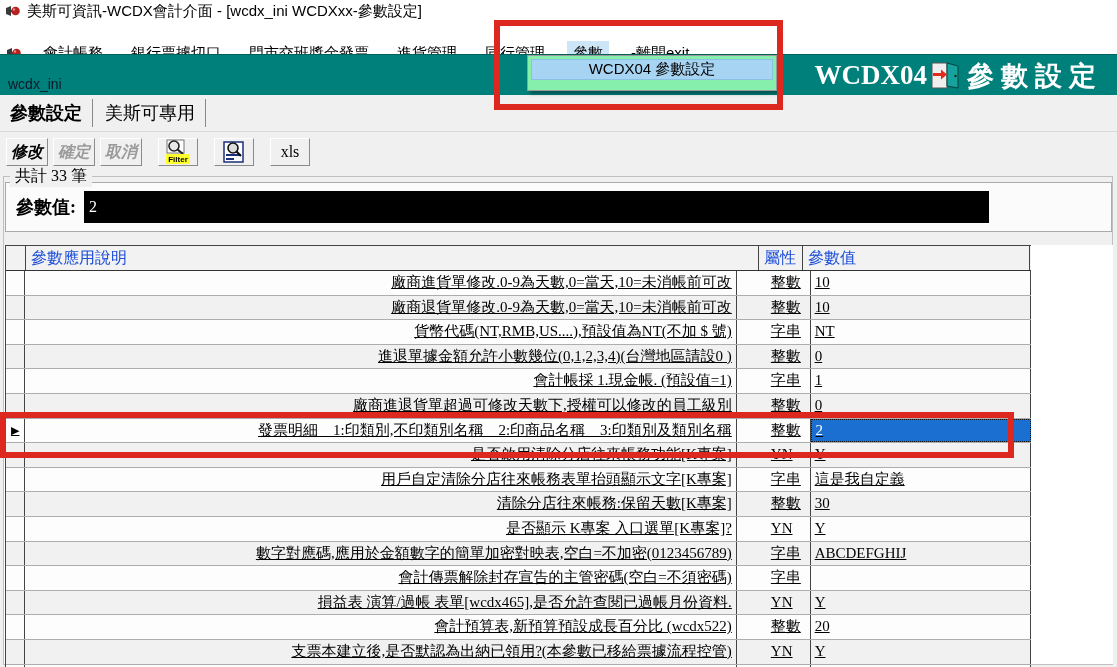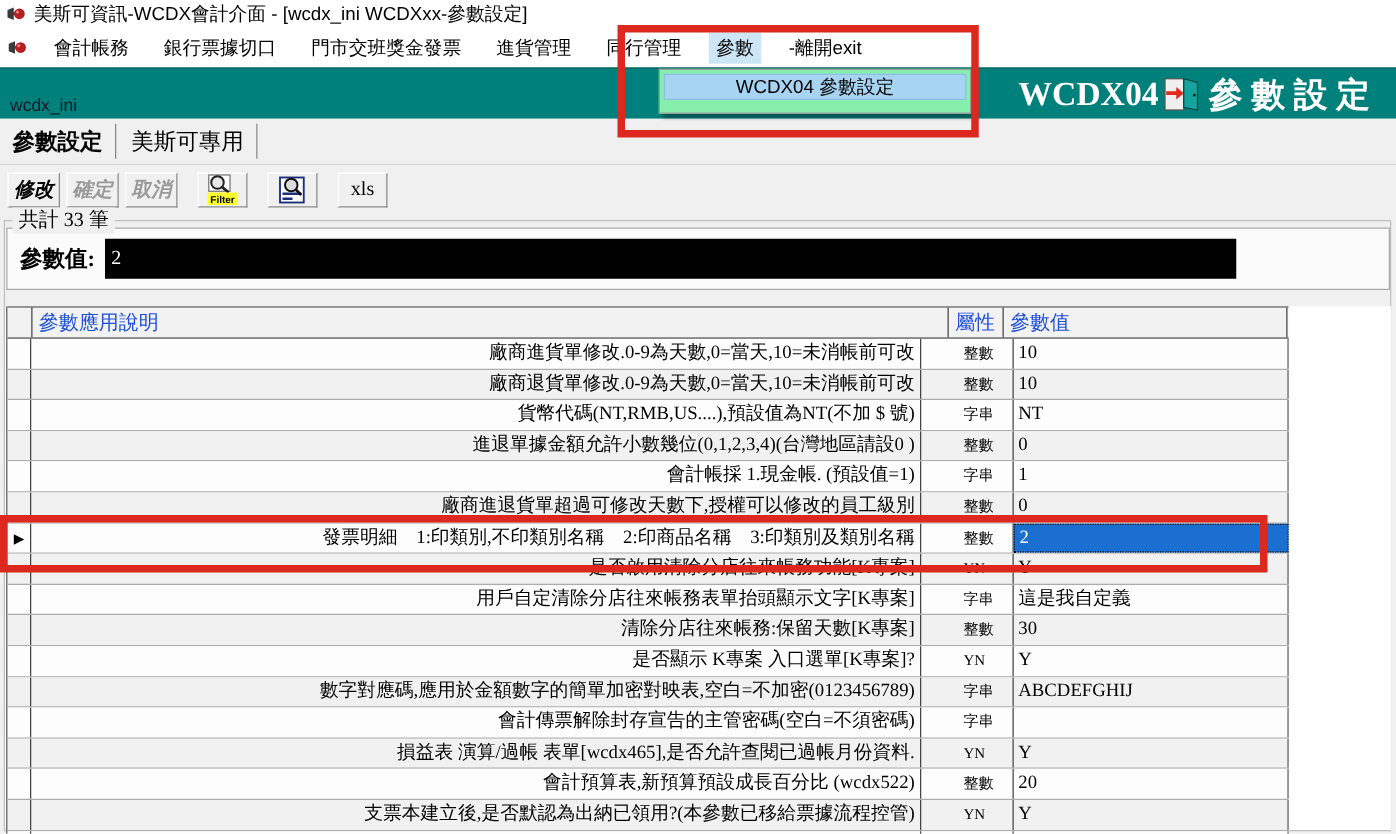--- a/index.html
+++ b/index.html
@@ -3,21 +3,21 @@
 <meta charset="utf-8">
 <style>
   html,body{margin:0;padding:0;}
   body{width:1117px;height:667px;position:relative;overflow:hidden;background:#ffffff;
        font-family:"Liberation Sans","DejaVu Sans",sans-serif;}
   
   .titlebar{position:absolute;left:0;top:0;width:1117px;height:22px;background:#ffffff;
             display:flex;align-items:center;padding-left:5px;box-sizing:border-box;}
   .titlebar .txt{font-size:15px;color:#000;margin-left:7px;white-space:nowrap;}
   
-  .menubar{position:absolute;left:0;top:22px;width:1117px;height:32px;background:#ffffff;
+  .menubar{position:absolute;left:0;top:37px;width:1117px;height:32px;background:#ffffff;
            display:flex;align-items:center;padding-left:6px;box-sizing:border-box;gap:16px;}
   .menuitem{font-size:15px;color:#000;white-space:nowrap;padding:3px 6px;}
   .menuitem.open{background:#cde6f7;}
   
   .tealband{position:absolute;left:0;top:54px;width:1117px;height:41px;background:#00807b;
             border-top:1px solid #00615d;box-sizing:border-box;}
   .formid{position:absolute;left:8px;bottom:3px;color:#0f172a;font-size:14px;}
   .bigtitle{position:absolute;right:14px;top:0;height:41px;display:flex;align-items:center;gap:4px;
             color:#ffffff;font-family:"Liberation Serif","DejaVu Serif",serif;font-size:27px;font-weight:600;}
   .bigtitle .spaced{letter-spacing:7px;margin-left:2px;}
@@ -55,27 +55,27 @@
            line-height:32px;padding-left:5px;box-sizing:border-box;}
   
   .tablebg{position:absolute;left:4px;top:245px;width:1109px;height:419px;background:#ffffff;}
   .tablewrap{position:absolute;left:5px;top:245px;width:1026px;height:422px;overflow:hidden;
              border-left:1px solid #444;box-sizing:border-box;background:#fff;
              font-family:"Liberation Serif","DejaVu Serif",serif;}
   .thead{display:flex;height:26px;background:#f2f2f2;border-top:1px solid #444;
          border-bottom:1px solid #333;box-sizing:border-box;}
   .thead .hc{font-size:16px;color:#1d4ed8;display:flex;align-items:center;box-sizing:border-box;
              border-right:1px solid #444;padding:0 5px;white-space:nowrap;}
-  .trow{display:flex;height:24.6px;border-bottom:1px solid #adadad;box-sizing:border-box;background:#fdfdfd;}
+  .trow{display:flex;height:24.6px;border-bottom:1px solid #adadad;box-sizing:border-box;background:#fdfdfd;text-decoration:underline;}
   .trow.alt{background:#f1f1f1;}
   .c-sel{width:20px;border-right:1px solid #444;box-sizing:border-box;display:flex;
          align-items:center;justify-content:center;font-size:11px;color:#000;}
   .c-desc{width:733px;border-right:1px solid #444;box-sizing:border-box;text-align:right;
           padding:0 4px;font-size:15px;line-height:23px;white-space:nowrap;overflow:hidden;color:#000;}
-  .c-attr{width:44px;border-right:1px solid #444;box-sizing:border-box;font-size:12px;
+  .c-attr{width:44px;border-right:1px solid #444;box-sizing:border-box;font-size:15px;
           line-height:23px;padding-left:3px;color:#000;margin-left:31px;}
   .c-val{width:227px;border-right:1px solid #444;box-sizing:border-box;font-size:15px;
          line-height:23px;padding-left:4px;color:#000;white-space:nowrap;overflow:hidden;}
   .trow.sel .c-val{background:#1b6fd0;color:#ffffff;border:1px dotted #111;line-height:21px;}
   
   .dropdown{position:absolute;left:527px;top:55px;width:250px;height:36px;background:#86efac;
             border:1px solid #9a9a9a;box-shadow:3px 3px 3px rgba(0,0,0,0.35);z-index:6;
             box-sizing:border-box;display:flex;align-items:flex-start;padding:3px;}
   .dropitem{flex:1;background:#a8d4f3;border:1px solid #8cbfe4;display:flex;align-items:center;
             justify-content:center;font-size:15px;color:#000;box-sizing:border-box;}

